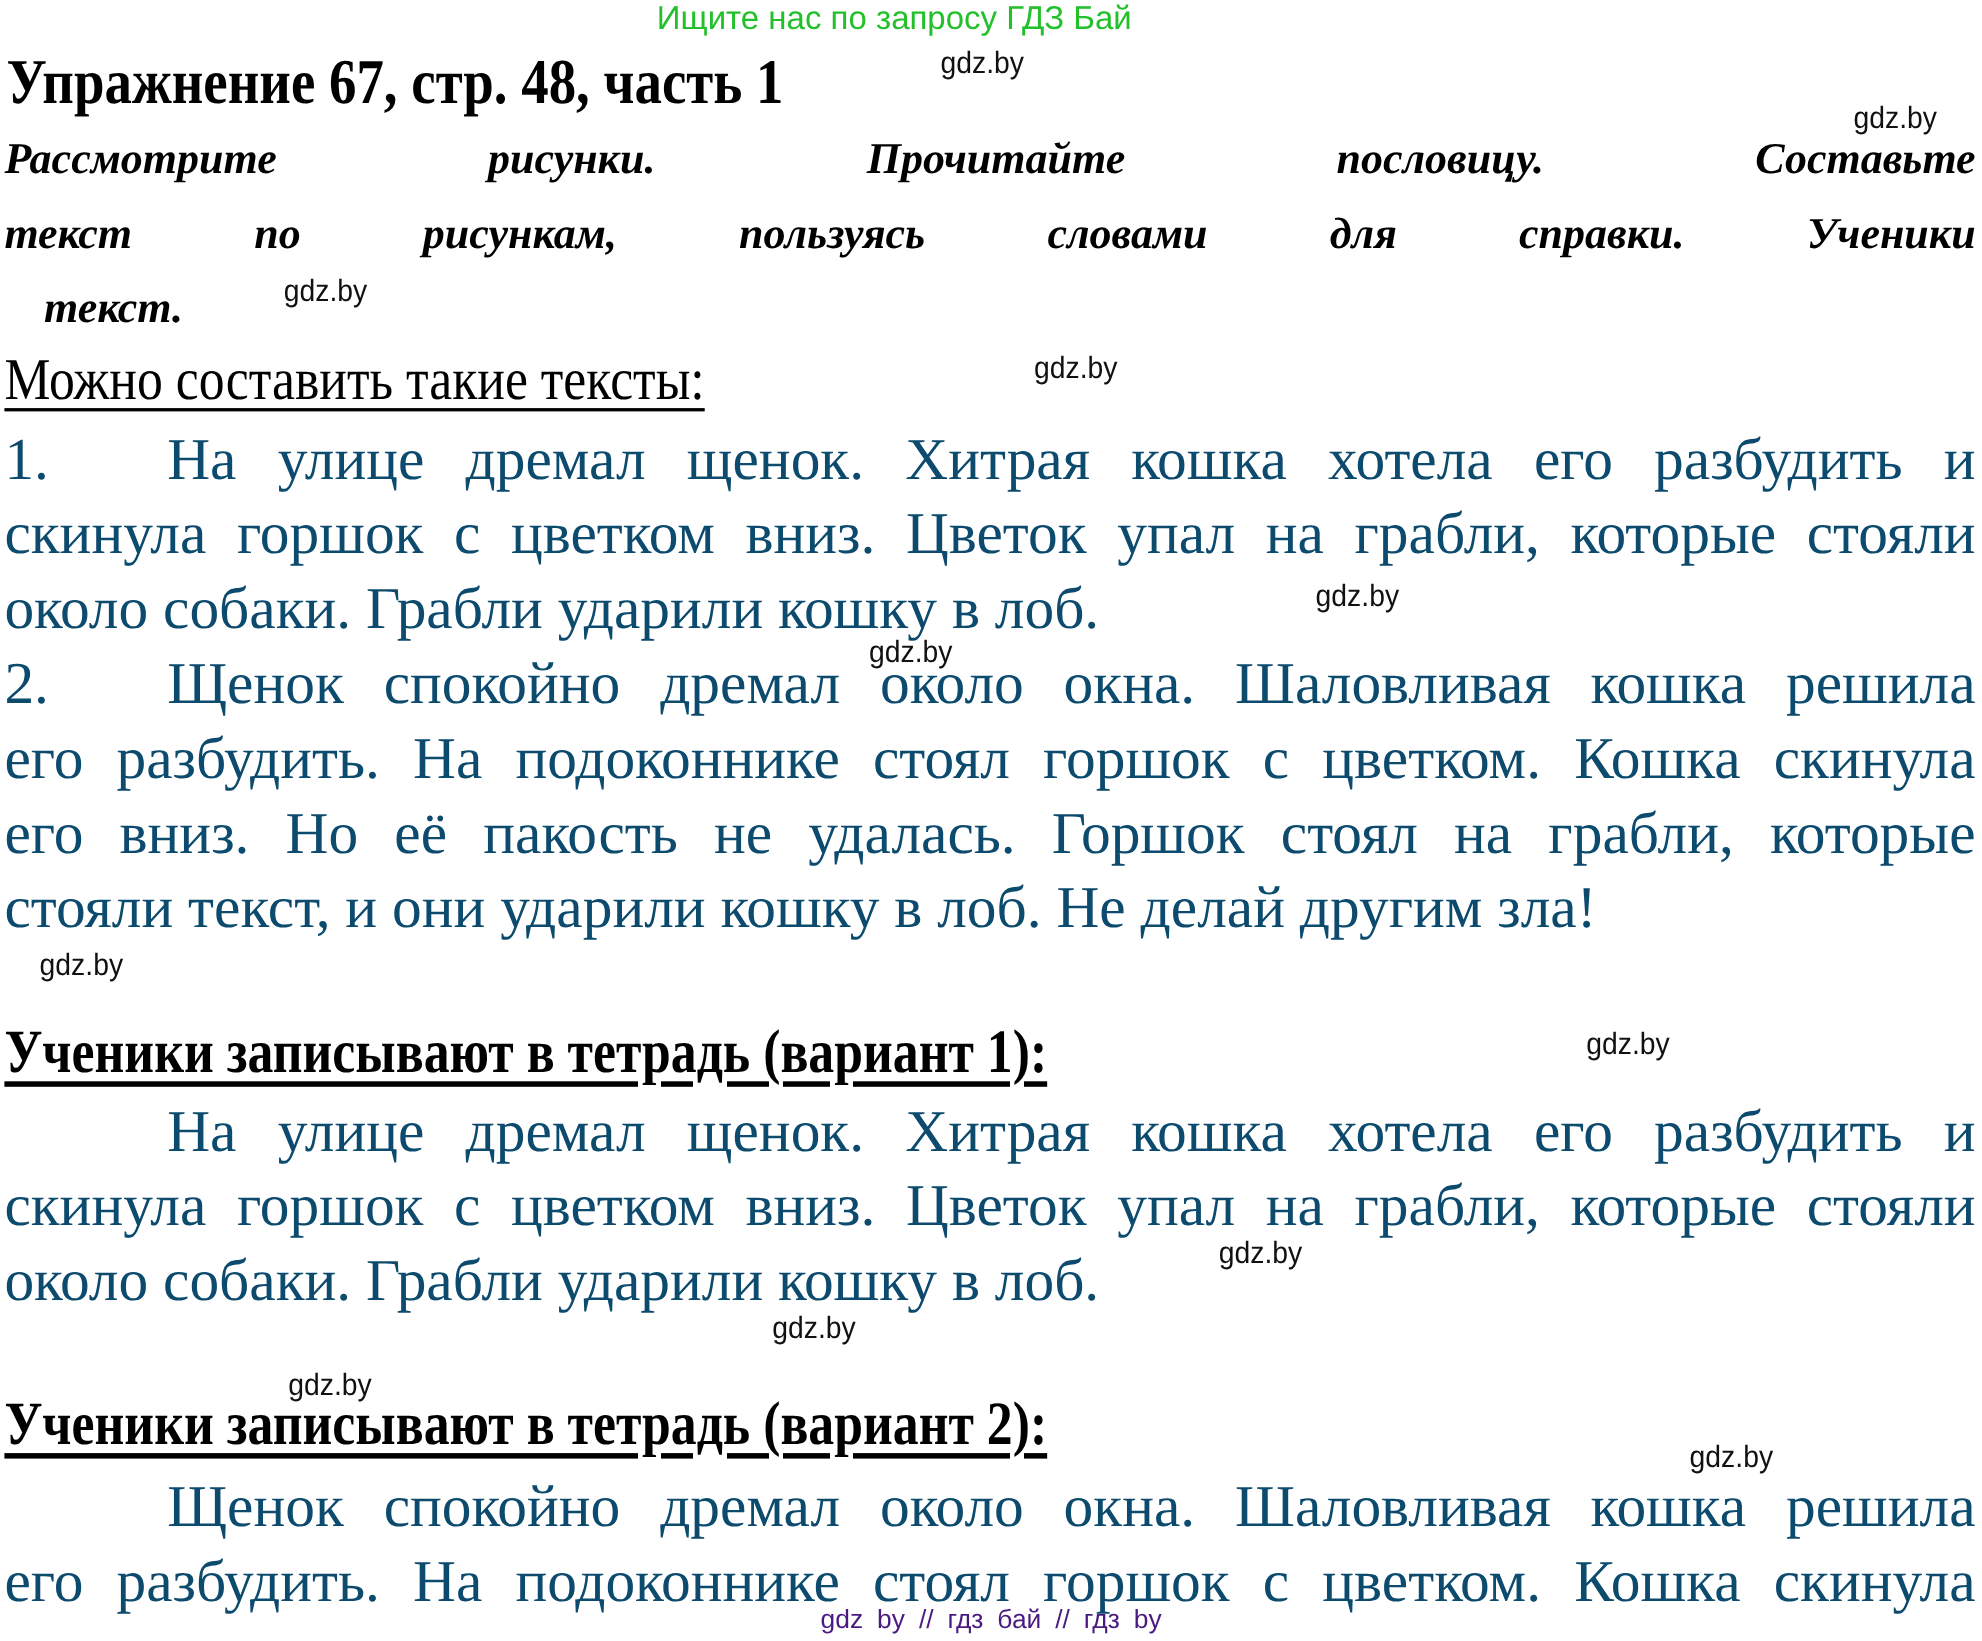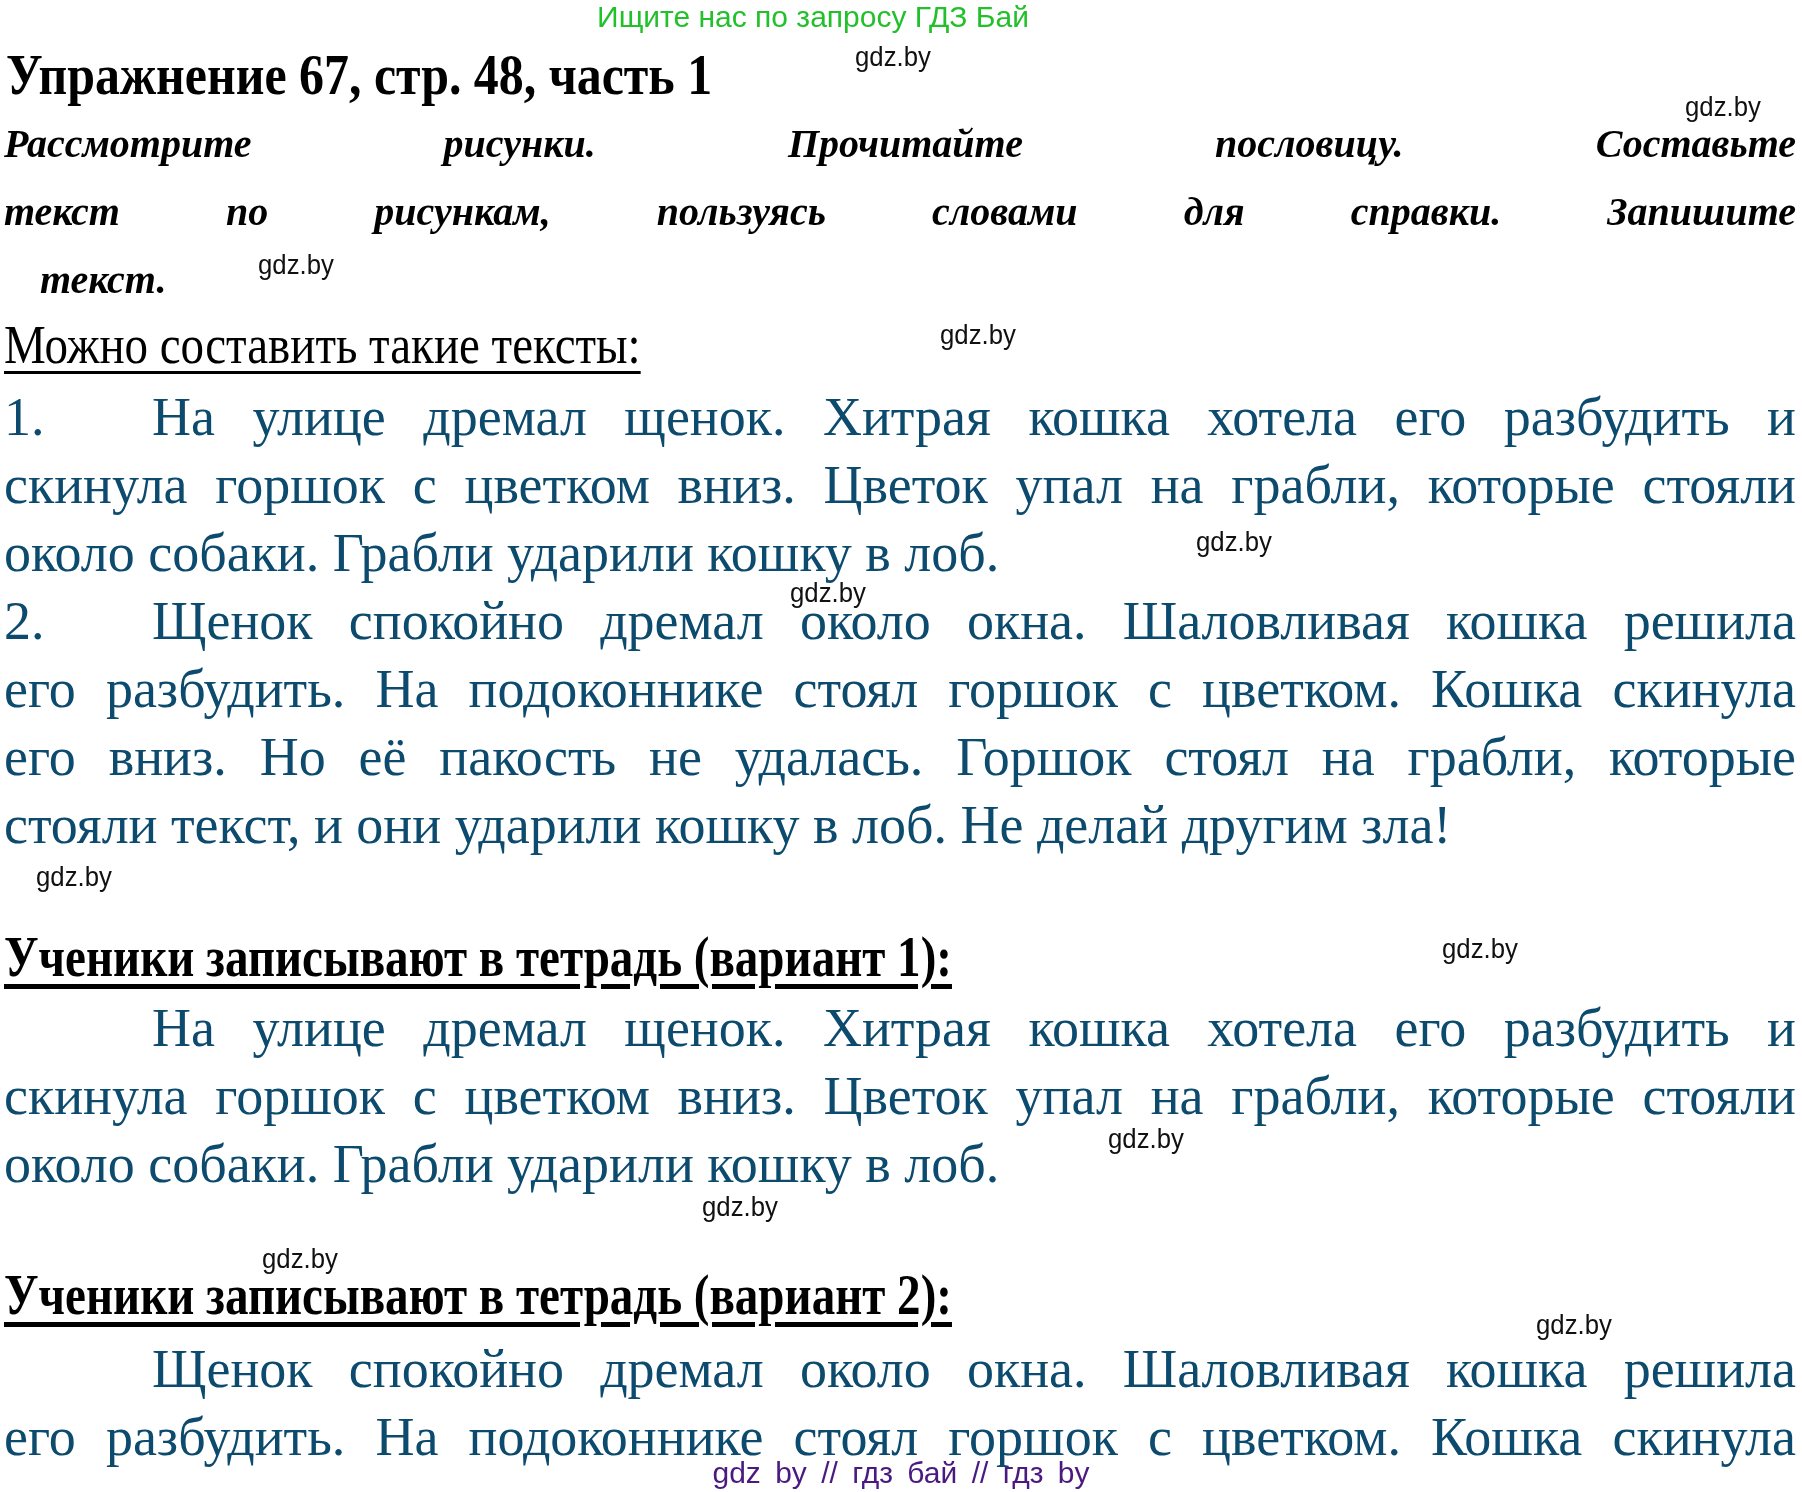--- a/index.html
+++ b/index.html
@@ -9,31 +9,31 @@
   .title { left:6px; top:42px; font-family:"Liberation Serif", serif; font-weight:bold; font-size:58px; line-height:66px; color:#000; transform:scaleX(0.86); transform-origin:left top; }
   .instr { left:4px; width:1792px; font-family:"Liberation Serif", serif; font-weight:bold; font-style:italic; font-size:40px; line-height:67px; color:#000; text-align:justify; text-align-last:justify; }
   .instr.last { text-align-last:left;margin-left:36px; }
   .sub { left:4px; font-family:"Liberation Serif", serif; font-size:54px; line-height:62px; color:#000; text-decoration:underline; text-decoration-thickness:3px; text-underline-offset:8px; transform:scaleX(0.87); transform-origin:left top; }
   .line { left:4px; width:1792px; font-family:"Liberation Serif", serif; font-size:54px; line-height:66px; color:#0c4a6e; text-align:justify; text-align-last:justify; }
   .line.last { text-align-last:left; }
   .num { display:inline-block; width:148px; }
   .indent { display:inline-block; width:148px; }
   .heading { left:4px; font-family:"Liberation Serif", serif; font-weight:bold; font-size:56px; line-height:64px; color:#000; text-decoration:underline; text-decoration-thickness:5px; text-underline-offset:8px; transform:scaleX(0.84); transform-origin:left top; }
   .wm { font-family:"Liberation Sans", sans-serif; font-size:28px; color:#111; line-height:30px; transform:scaleX(0.92); transform-origin:left top; }
-  .footer { top:1456px; left:0; width:1802px; text-align:center; font-family:"Liberation Sans", sans-serif; font-size:30px; color:#4a1a80; line-height:34px; word-spacing:6px; }
+  .footer { top:1456px; left:0; width:1802px; text-align:center; font-family:"Liberation Sans", sans-serif; font-size:24px; color:#4a1a80; line-height:34px; word-spacing:6px; }
 </style>
 </head>
 <body>
 
 <div class="abs banner">Ищите нас по запросу ГДЗ Бай</div>
 
 <div class="abs title">Упражнение 67, стр. 48, часть 1</div>
 
 <div class="abs instr" style="top:110px;">Рассмотрите рисунки. Прочитайте пословицу. Составьте</div>
-<div class="abs instr" style="top:178px;">текст по рисункам, пользуясь словами для справки. Запишите</div>
+<div class="abs instr" style="top:178px;">текст по рисункам, пользуясь словами для справки. Ученики</div>
 <div class="abs instr last" style="top:246px;">текст.</div>
 
 <div class="abs sub" style="top:314px;">Можно составить такие тексты:</div>
 
 <div class="abs line" style="top:384px;"><span class="num">1.</span><span>На улице дремал щенок. Хитрая кошка хотела его разбудить и</span></div>
 <div class="abs line" style="top:452px;">скинула горшок с цветком вниз. Цветок упал на грабли, которые стояли</div>
 <div class="abs line last" style="top:520px;">около собаки. Грабли ударили кошку в лоб.</div>
 
 <div class="abs line" style="top:588px;"><span class="num">2.</span><span>Щенок спокойно дремал около окна. Шаловливая кошка решила</span></div>
 <div class="abs line" style="top:656px;">его разбудить. На подоконнике стоял горшок с цветком. Кошка скинула</div>

